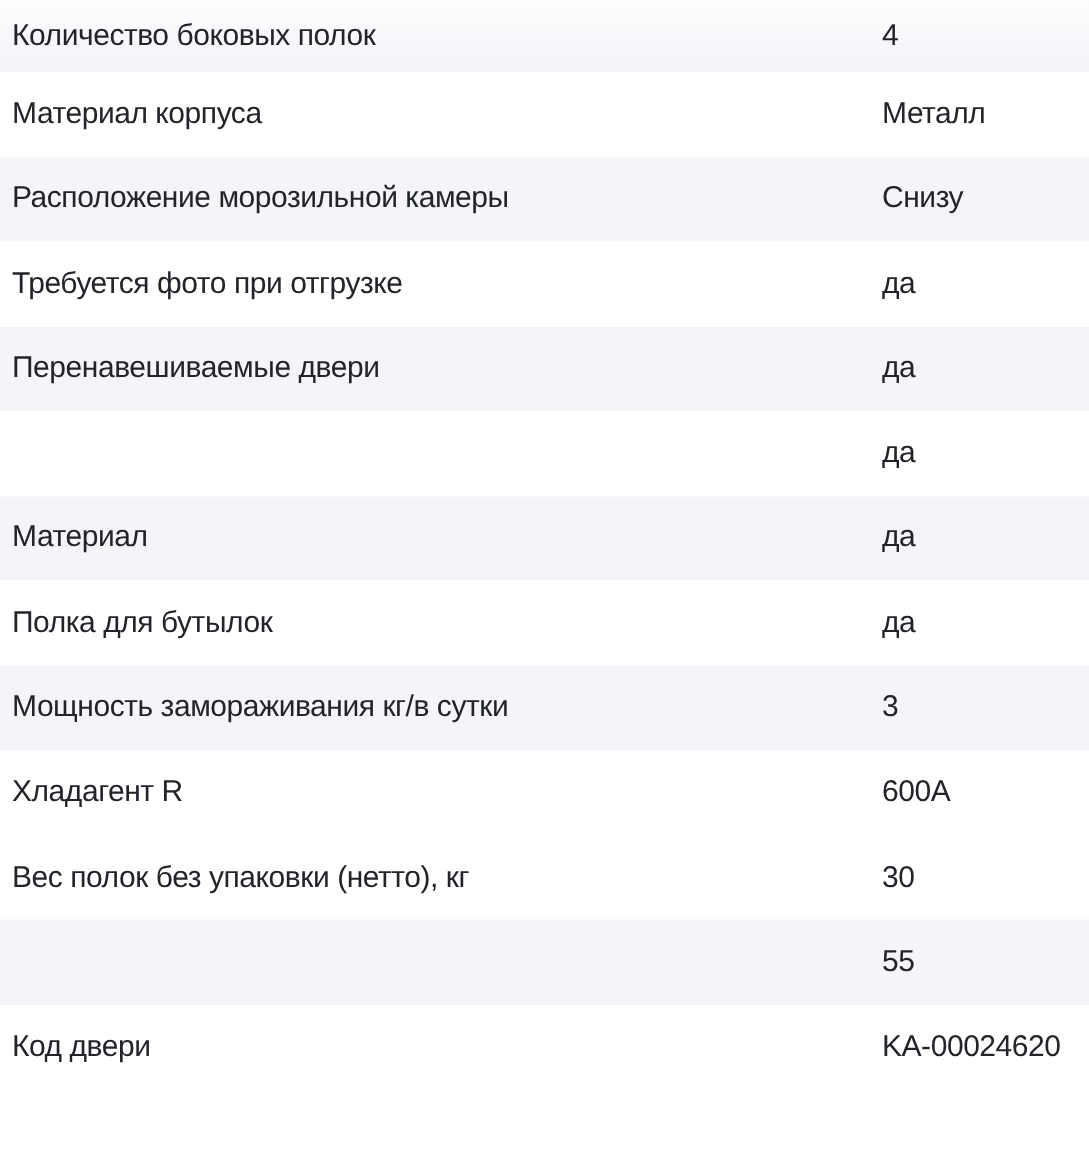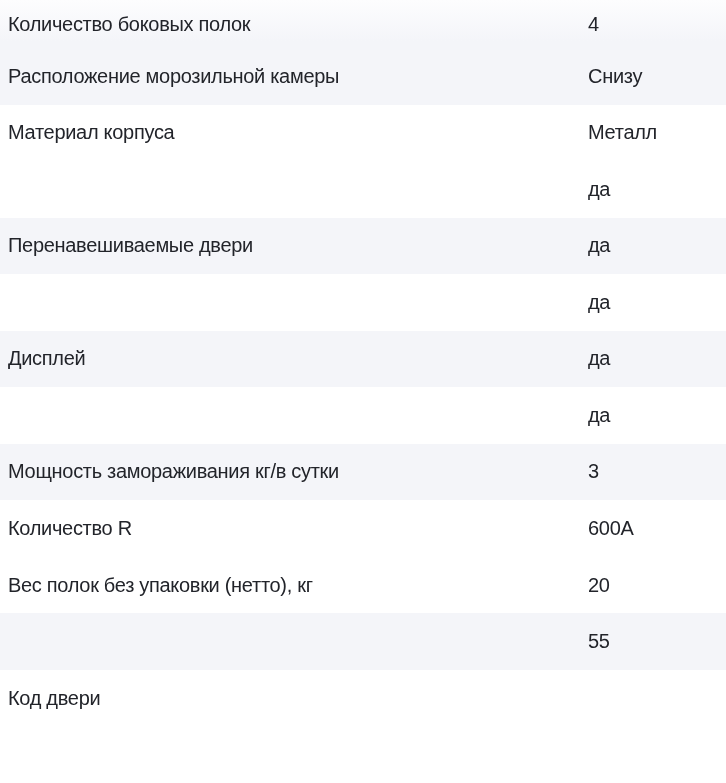--- a/index.html
+++ b/index.html
@@ -50,68 +50,71 @@
 </style>
 </head>
 <body>
 
 <div class="specs" id="specs">
   <div class="row stripe">
     <span class="label">Количество боковых полок</span>
     <span class="value">4</span>
   </div>
 
+  <div class="row">
+    <span class="label">Материал корпуса</span>
+    <span class="value">Металл</span>
+  </div>
+
   <div class="row stripe">
     <span class="label">Расположение морозильной камеры</span>
     <span class="value">Снизу</span>
   </div>
 
   <div class="row">
-    <span class="label">Материал корпуса</span>
-    <span class="value">Металл</span>
-  </div>
-
-  <div class="row">
+    <span class="label">Требуется фото при отгрузке</span>
     <span class="value">да</span>
   </div>
 
   <div class="row stripe">
     <span class="label">Перенавешиваемые двери</span>
     <span class="value">да</span>
   </div>
 
   <div class="row">
     <span class="value">да</span>
   </div>
 
   <div class="row stripe">
-    <span class="label">Дисплей</span>
+    <span class="label">Материал</span>
     <span class="value">да</span>
   </div>
 
   <div class="row">
+    <span class="label">Полка для бутылок</span>
     <span class="value">да</span>
   </div>
 
   <div class="row stripe">
     <span class="label">Мощность замораживания кг/в сутки</span>
     <span class="value">3</span>
   </div>
 
   <div class="row">
-    <span class="label">Количество R</span>
+    <span class="label">Хладагент R</span>
     <span class="value">600A</span>
   </div>
 
 
   <div class="row">
     <span class="label">Вес полок без упаковки (нетто), кг</span>
-    <span class="value">20</span>
+    <span class="value">30</span>
   </div>
 
   <div class="row stripe">
     <span class="value">55</span>
   </div>
 
   <div class="row">
     <span class="label">Код двери</span>
+    <span class="value">KA-00024620</span>
   </div>
 </div>
 
 </body></html>

